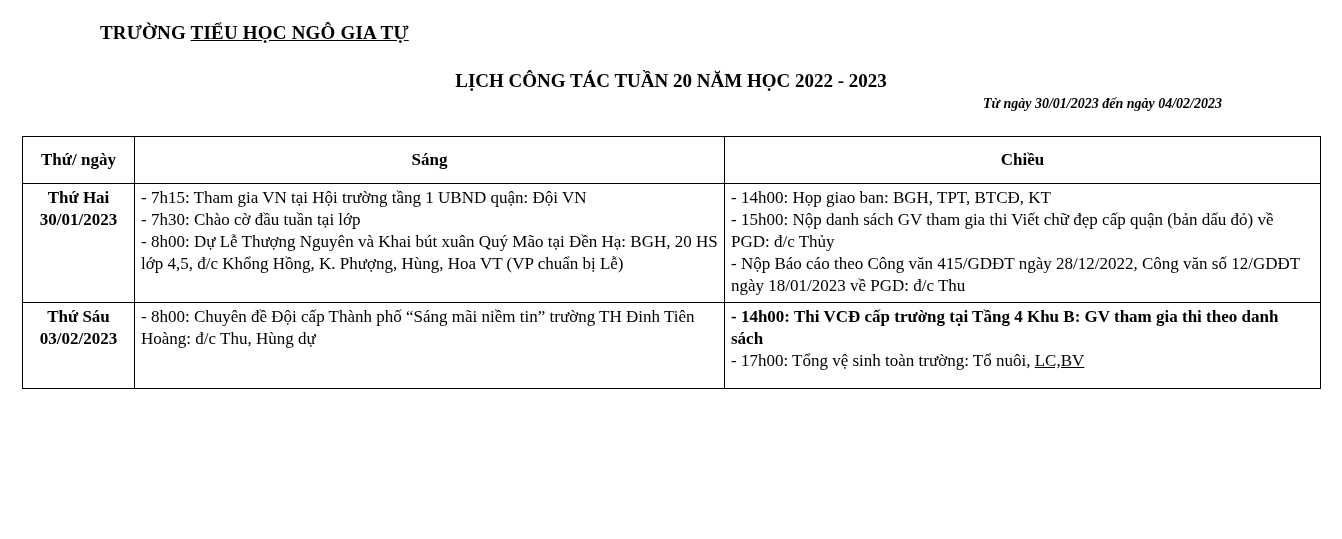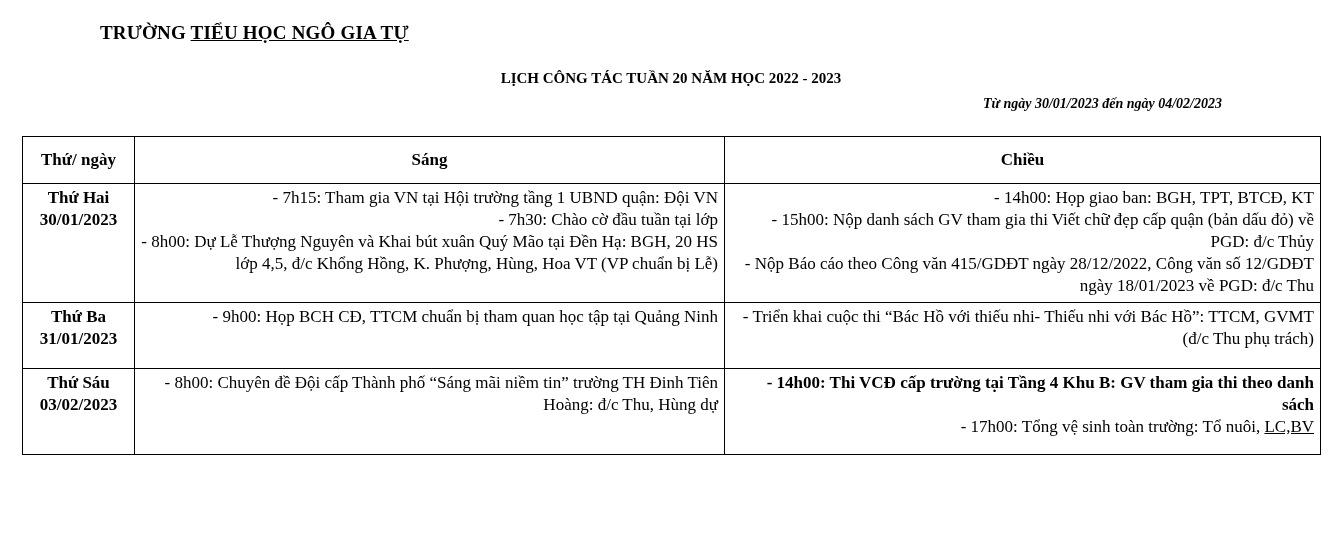--- a/index.html
+++ b/index.html
@@ -30,21 +30,21 @@
   }
   .school-name .underline-part {
     text-decoration: underline;
   }
   .doc-title {
     position: absolute;
     left: 0;
     top: 70px;
     width: 1342px;
     text-align: center;
-    font-size: 15px;
+    font-size: 19px;
     font-weight: bold;
   }
   .date-range {
     position: absolute;
     right: 120px;
     top: 96px;
     font-size: 14px;
     font-style: italic;
     font-weight: bold;
   }
@@ -72,21 +72,21 @@
   col.c-day { width: 112px; }
   col.c-morning { width: 590px; }
   col.c-afternoon { width: 596px; }
   td.day-cell {
     text-align: center;
     font-weight: bold;
     vertical-align: middle;
     white-space: pre-line;
   }
   td.content-cell {
-    text-align: right;
+    text-align: left;
     white-space: pre-line;
   }
   td.content-cell.bold-lead .lead {
     font-weight: bold;
   }
   .u { text-decoration: underline; margin-top: 6px; }
   .row-h-1 td { height: 110px; margin-top: 37px; }
   .row-h-2 td { height: 58px; }
   .row-h-3 td { height: 40px; }
   .row-h-4 td { height: 50px; }
@@ -120,26 +120,20 @@
       <tr class="row-h-1">
         <td class="day-cell">Thứ Hai
 30/01/2023</td>
         <td class="content-cell">- 7h15: Tham gia VN tại Hội trường tầng 1 UBND quận: Đội VN
 - 7h30: Chào cờ đầu tuần tại lớp
 - 8h00: Dự Lễ Thượng Nguyên và Khai bút xuân Quý Mão tại Đền Hạ: BGH, 20 HS lớp 4,5, đ/c Khổng Hồng, K. Phượng, Hùng, Hoa VT (VP chuẩn bị Lễ)</td>
         <td class="content-cell">- 14h00: Họp giao ban: BGH, TPT, BTCĐ, KT
 - 15h00: Nộp danh sách GV tham gia thi Viết chữ đẹp cấp quận (bản dấu đỏ) về PGD: đ/c Thủy
 - Nộp Báo cáo theo Công văn 415/GDĐT ngày 28/12/2022, Công văn số 12/GDĐT ngày 18/01/2023 về PGD: đ/c Thu</td>
       </tr>
-      <tr class="row-h-2">
-        <td class="day-cell">Thứ Ba
-31/01/2023</td>
-        <td class="content-cell">- 9h00: Họp BCH CĐ, TTCM chuẩn bị tham quan học tập tại Quảng Ninh</td>
-        <td class="content-cell">- Triển khai cuộc thi “Bác Hồ với thiếu nhi- Thiếu nhi với Bác Hồ”: TTCM, GVMT (đ/c Thu phụ trách)</td>
-      </tr>
       <tr class="row-h-5">
         <td class="day-cell">Thứ Sáu
 03/02/2023</td>
         <td class="content-cell">- 8h00: Chuyên đề Đội cấp Thành phố “Sáng mãi niềm tin” trường TH Đinh Tiên Hoàng: đ/c Thu, Hùng dự</td>
         <td class="content-cell bold-lead"><span class="lead">- 14h00: Thi VCĐ cấp trường tại Tầng 4 Khu B: GV tham gia thi theo danh sách</span><br><span>- 17h00: Tổng vệ sinh toàn trường: Tổ nuôi, </span><span class="u">LC,BV</span></td>
       </tr>
     </tbody>
   </table>
 
 </div>

